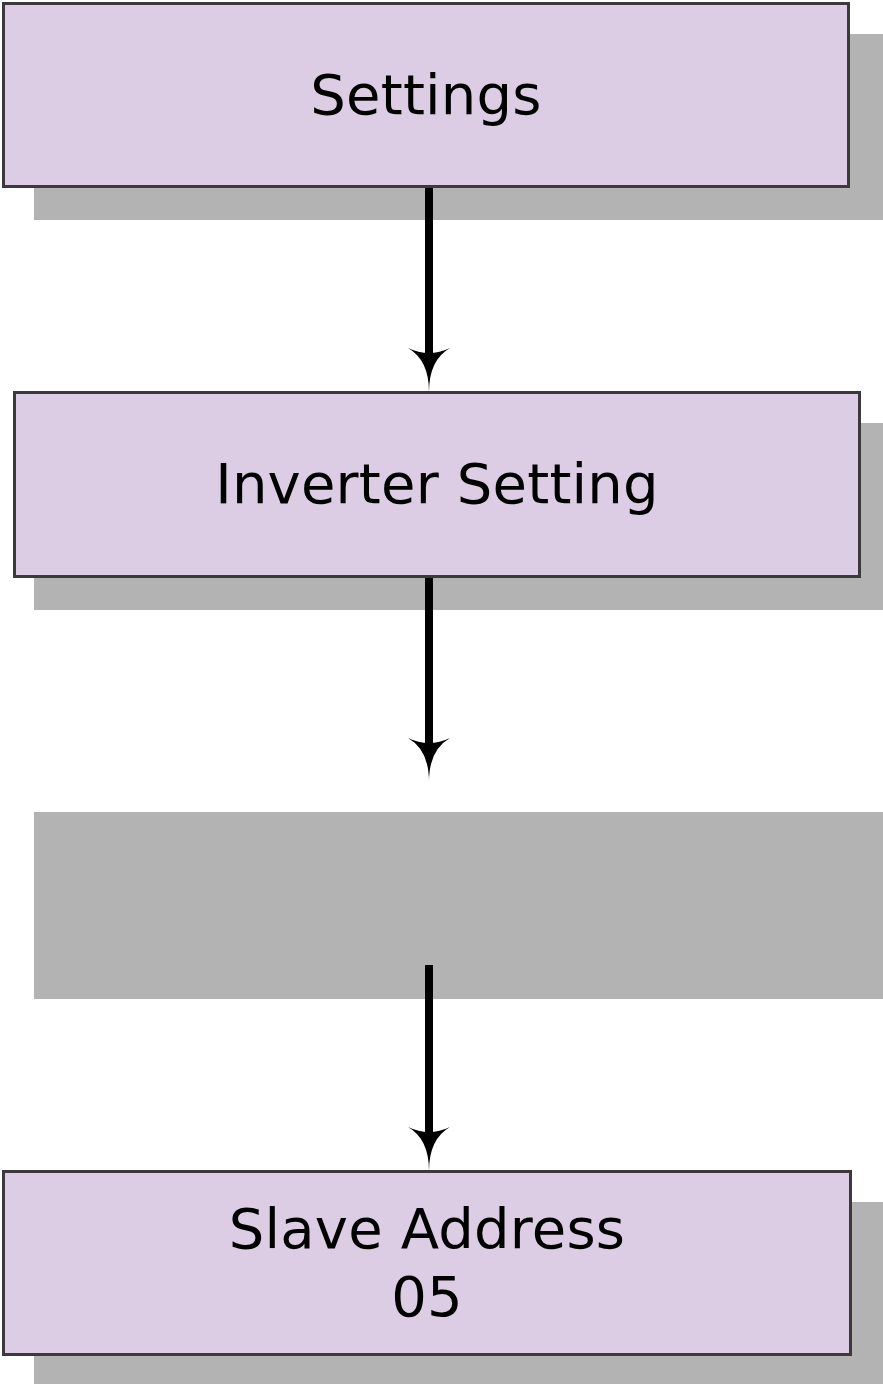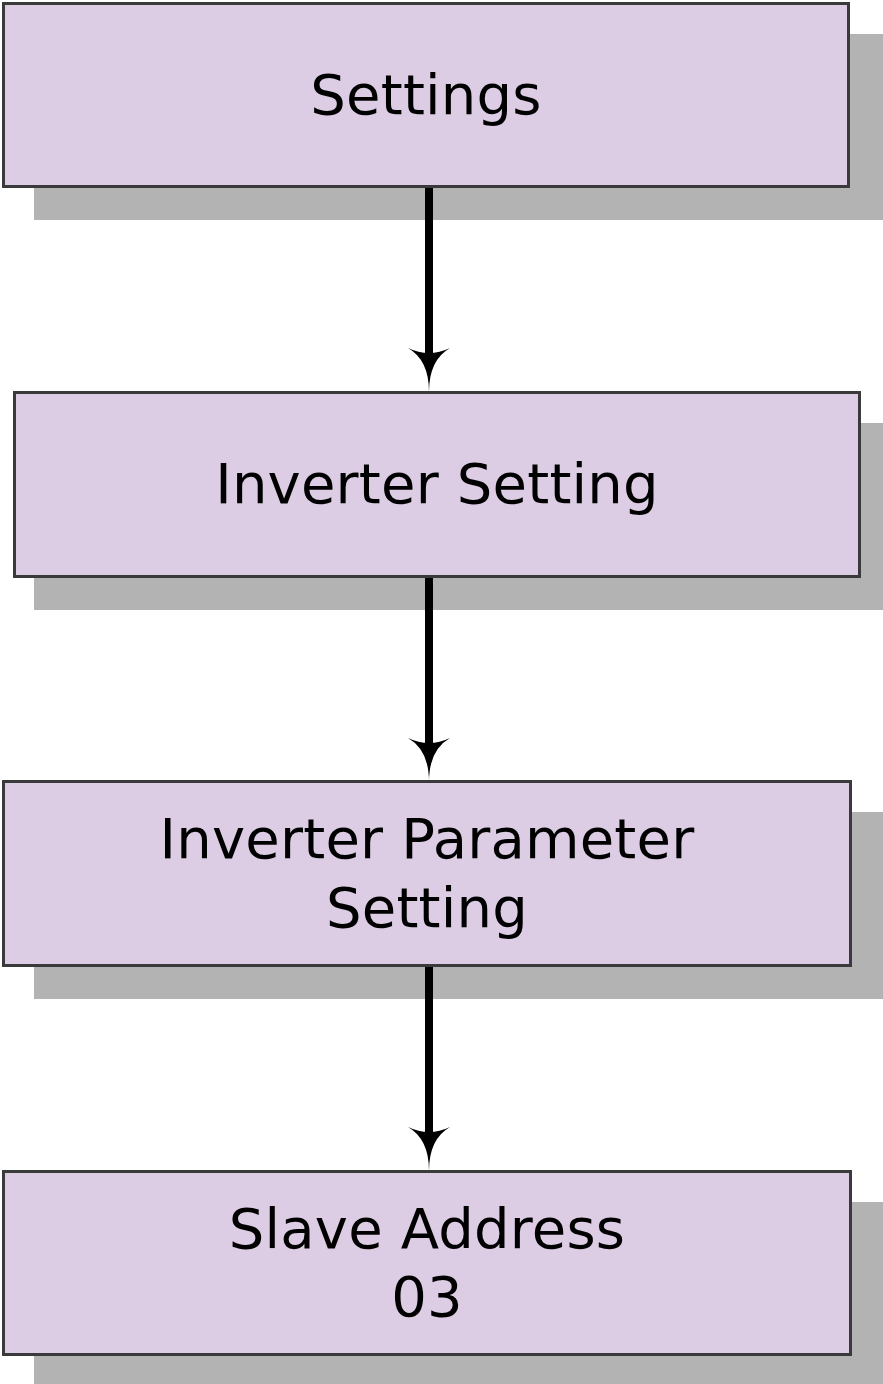--- a/index.html
+++ b/index.html
@@ -76,31 +76,27 @@
   </div>
 
   <div class="edge" style="left:406px; top:576px;">
     <svg width="46" height="206" viewBox="0 0 46 206">
       <line x1="23" y1="0" x2="23" y2="172" stroke="#000000" stroke-width="8"></line>
       <path d="M 2 162 Q 23 174 23 206 Q 23 174 44 162 Q 23 172 2 162 Z" fill="#000000"></path>
     </svg>
   </div>
 
   <div class="node-shadow" style="left:34px; top:812px; width:849px; height:187px;"></div>
-  <div class="node" style="left:2px; top:780px; width:850px; height:187px;">
-    <div class="node-label">Inverter Parameter
-Setting</div>
-  </div>
 
   <div class="edge" style="left:406px; top:965px;">
     <svg width="46" height="206" viewBox="0 0 46 206">
       <line x1="23" y1="0" x2="23" y2="172" stroke="#000000" stroke-width="8"></line>
       <path d="M 2 162 Q 23 174 23 206 Q 23 174 44 162 Q 23 172 2 162 Z" fill="#000000"></path>
     </svg>
   </div>
 
   <div class="node-shadow" style="left:34px; top:1202px; width:849px; height:182px;"></div>
   <div class="node" style="left:2px; top:1170px; width:850px; height:186px;">
     <div class="node-label">Slave Address
-03</div>
+05</div>
   </div>
 
 </div>
 
 </body></html>

